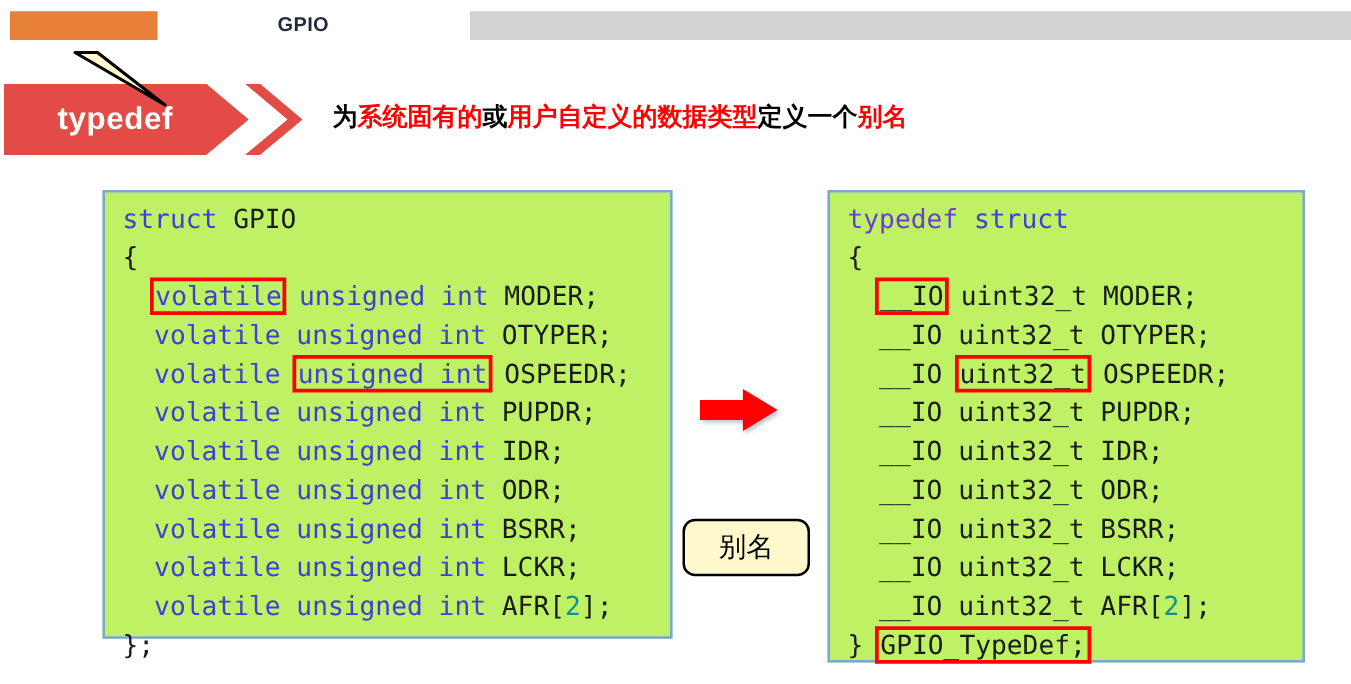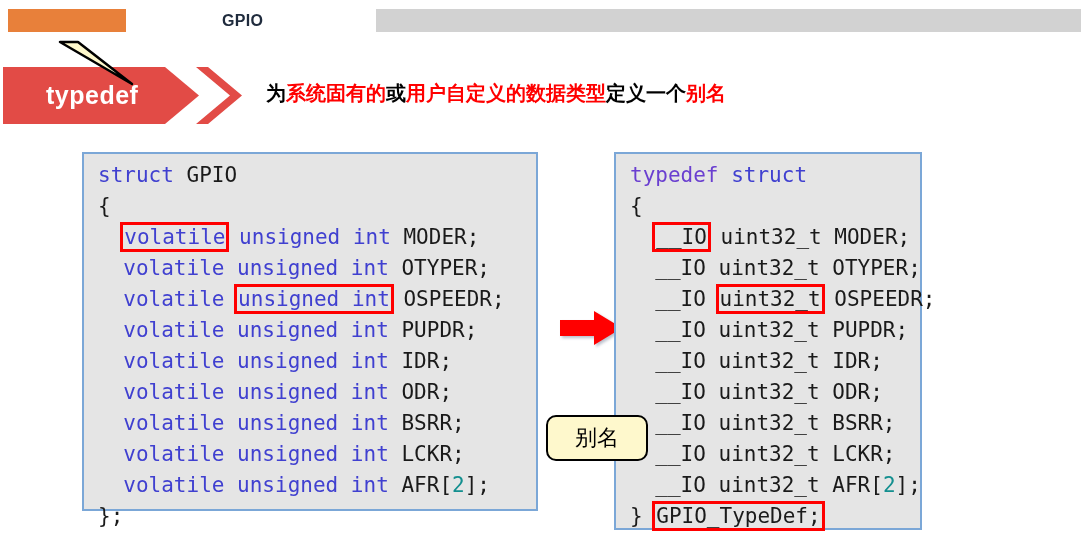--- a/index.html
+++ b/index.html
@@ -64,26 +64,26 @@
     color: #000000;
     line-height: 38px;
     white-space: nowrap;
     font-family: "DejaVu Sans", "Liberation Sans", sans-serif;
   }
   #banner-title .hl { color: #FF0000; }
 
   
   .code-panel {
     position: absolute;
-    background: #e5e5e5;
+    background: #bef264;
     border: 2px solid #7BA7D7;
     box-sizing: border-box;
   }
   #code-panel-left  { left: 82px;  top: 152px; width: 456px; height: 359px; }
-  #code-panel-right { left: 614px; top: 152px; width: 308px; height: 378px; }
+  #code-panel-right { left: 662px; top: 152px; width: 382px; height: 378px; }
 
   .code-lines {
     position: absolute; left: 14px; top: 6px;
     font-family: "DejaVu Sans Mono", monospace;
     font-size: 21px;
     line-height: 31px;
     color: #1A1A1A;
     white-space: pre;
   }
   .kw   { color: #4040D0; }

